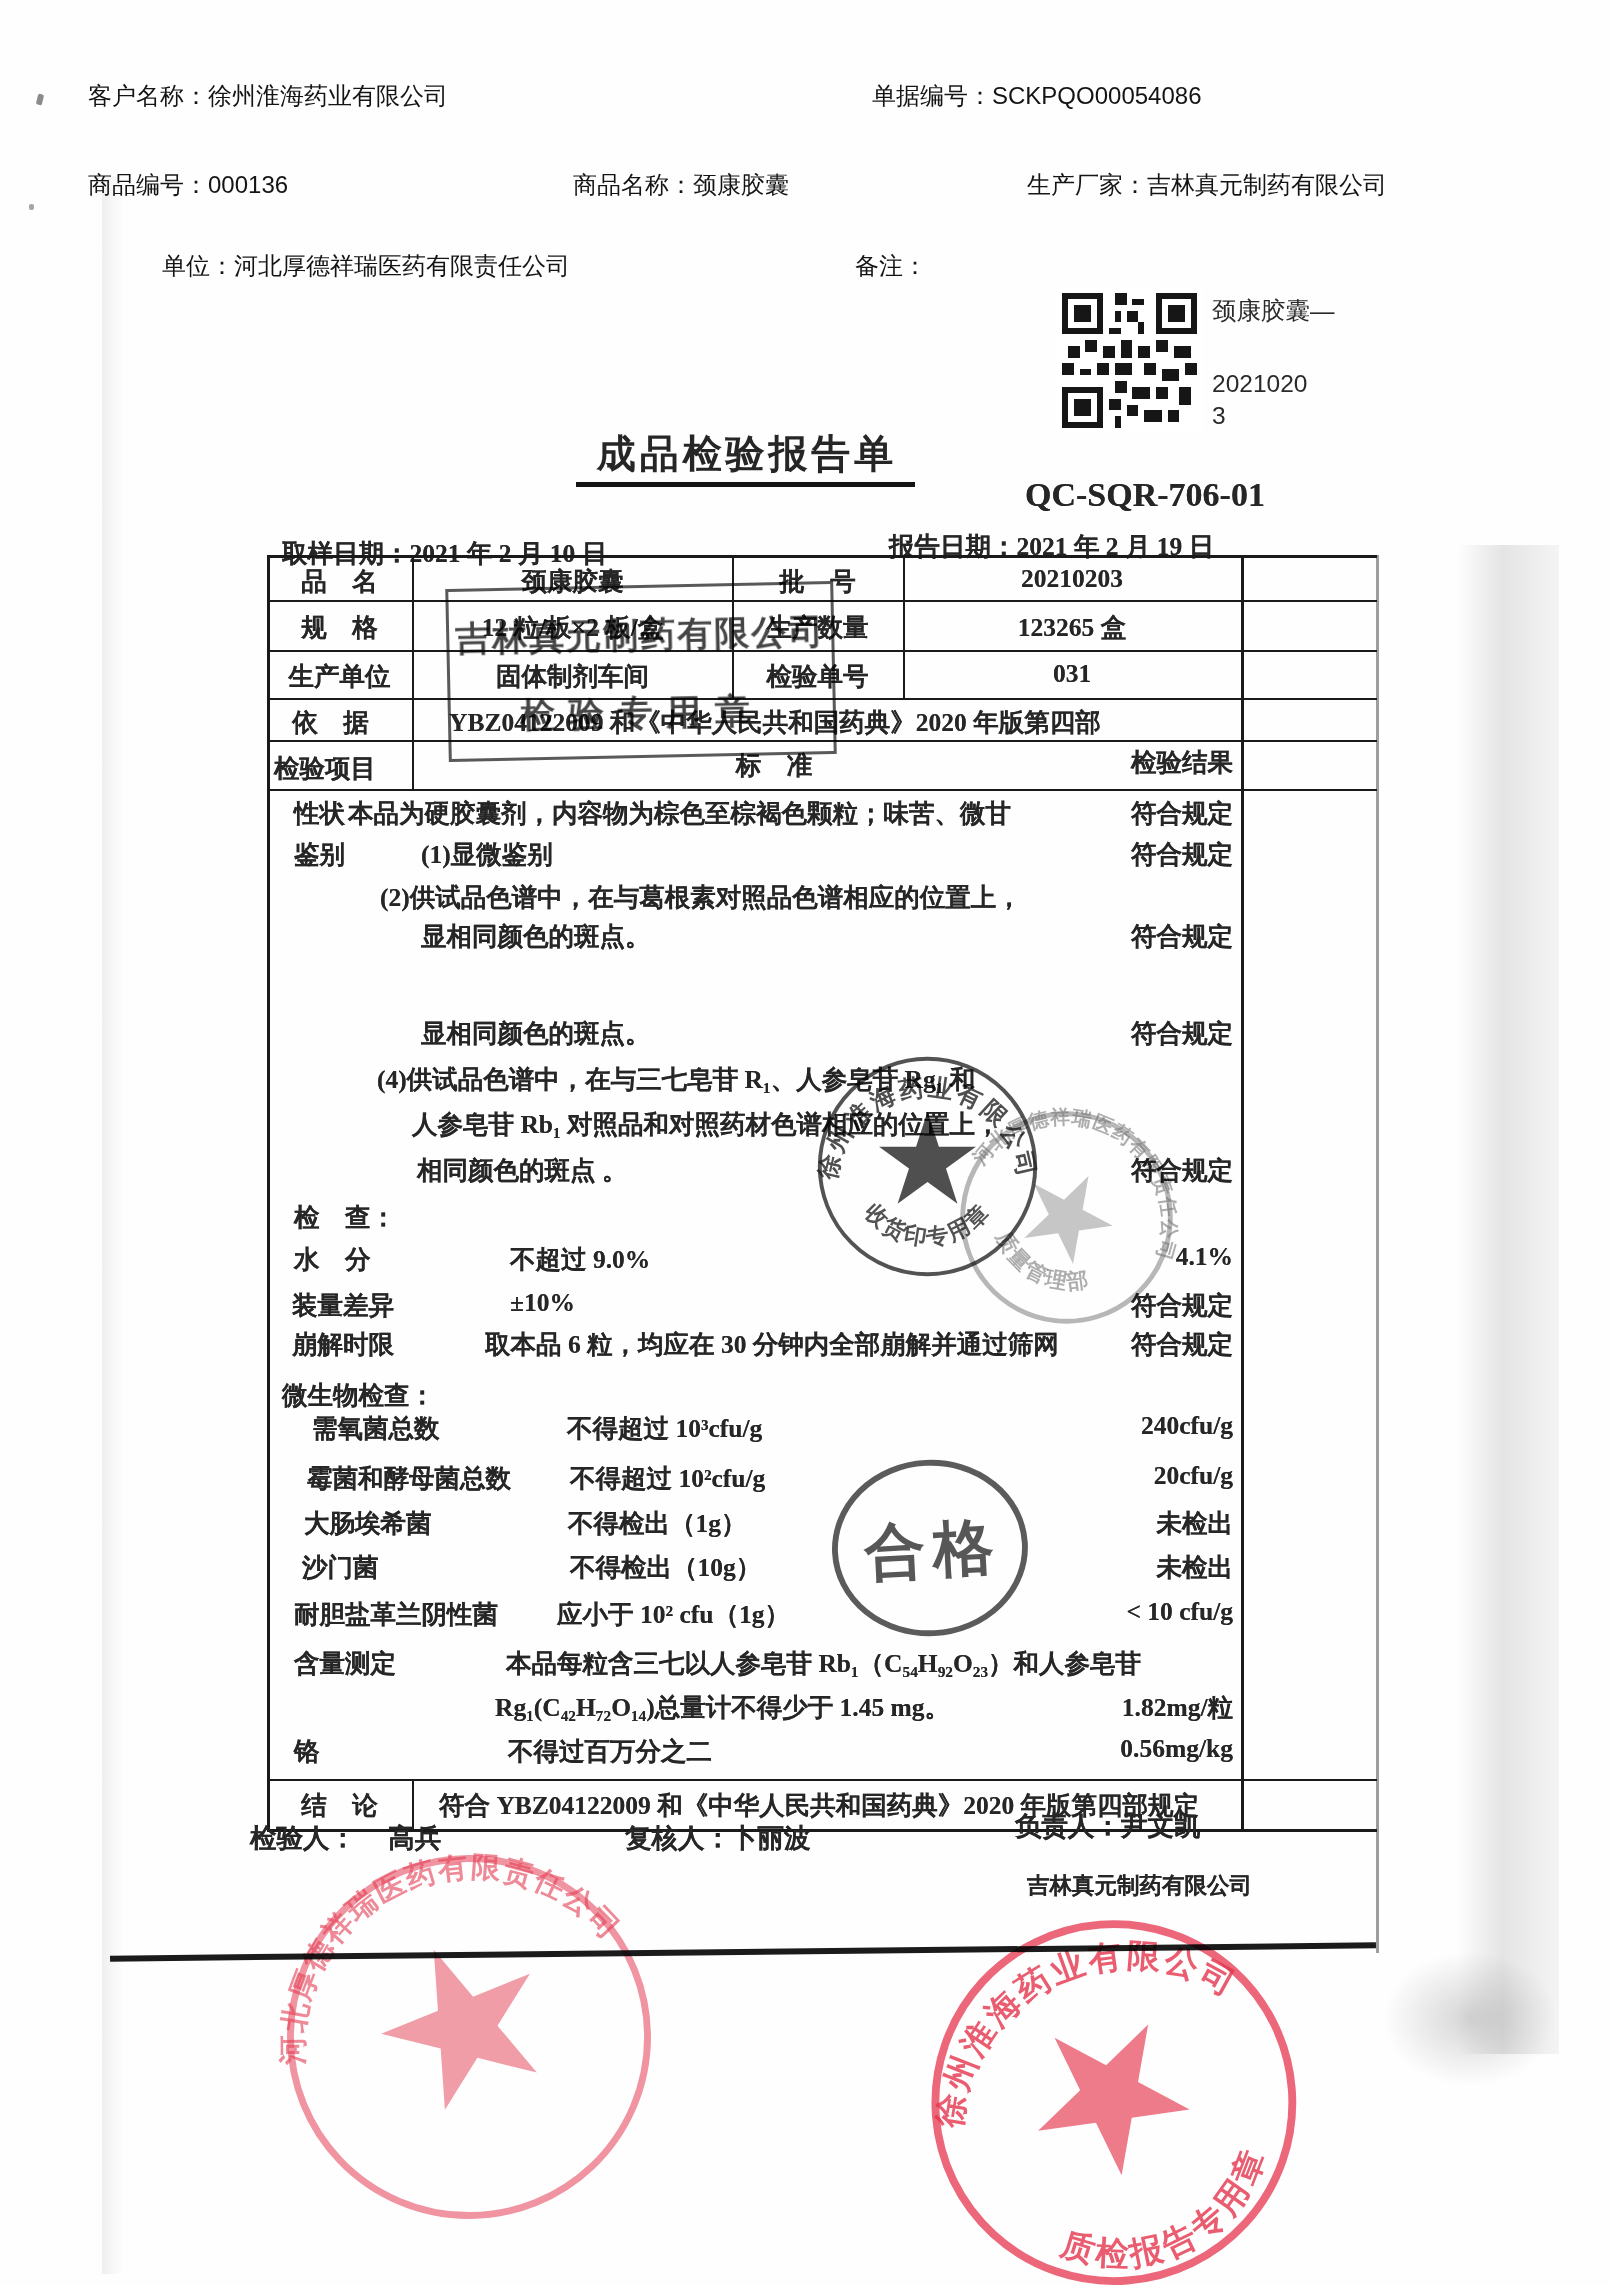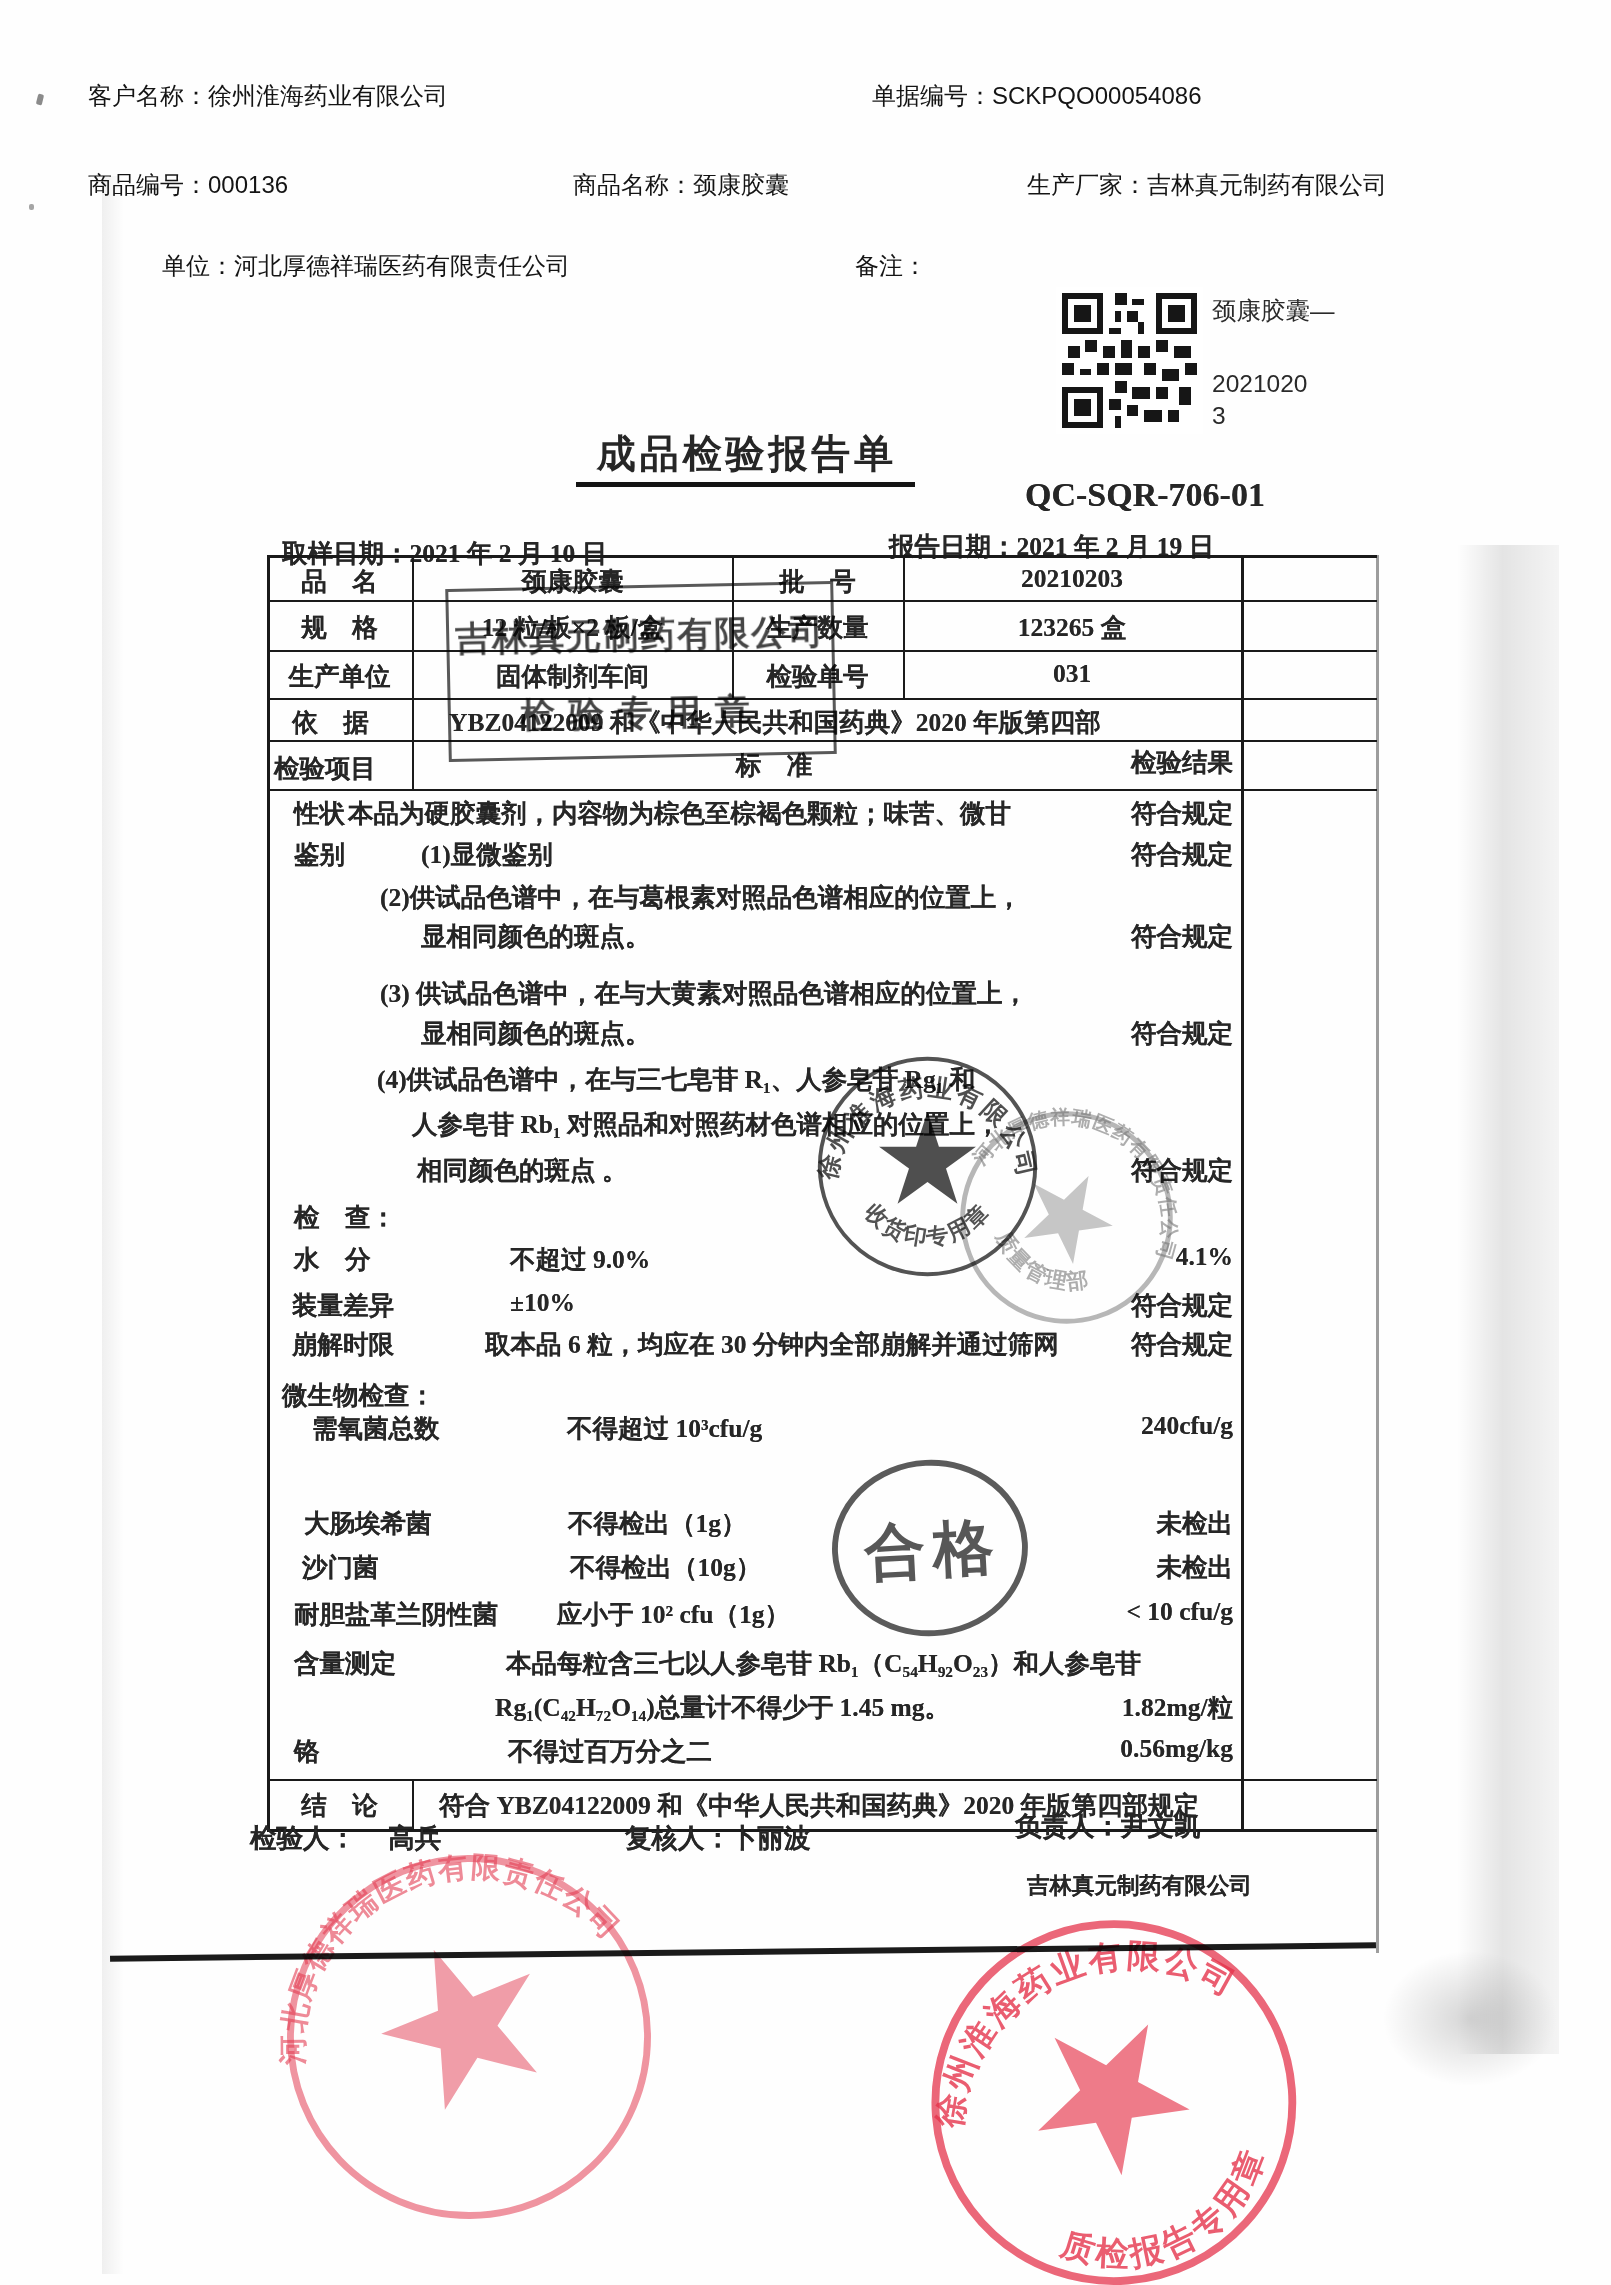--- a/index.html
+++ b/index.html
@@ -167,23 +167,20 @@
     <span class="istd" style="left:421px">(1)显微鉴别</span>
     <span class="ires">符合规定</span>
   </div>
   <div class="item" style="top:880px">
     <span class="istd" style="left:380px">(2)供试品色谱中，在与葛根素对照品色谱相应的位置上，</span>
   </div>
   <div class="item" style="top:919px">
     <span class="istd" style="left:421px">显相同颜色的斑点。</span>
     <span class="ires">符合规定</span>
   </div>
-  <div class="item" style="top:976px">
-    <span class="istd" style="left:380px">(3) 供试品色谱中，在与大黄素对照品色谱相应的位置上，</span>
-  </div>
   <div class="item" style="top:1016px">
     <span class="istd" style="left:421px">显相同颜色的斑点。</span>
     <span class="ires">符合规定</span>
   </div>
   <div class="item" style="top:1062px">
     <span class="istd" style="left:377px">(4)供试品色谱中，在与三七皂苷 R₁、人参皂苷 Rg₁ 和</span>
   </div>
   <div class="item" style="top:1107px">
     <span class="istd" style="left:412px">人参皂苷 Rb₁ 对照品和对照药材色谱相应的位置上，</span>
   </div>
@@ -209,20 +206,25 @@
     <span class="istd" style="left:485px">取本品 6 粒，均应在 30 分钟内全部崩解并通过筛网</span>
     <span class="ires">符合规定</span>
   </div>
   <div class="item" style="top:1378px">
     <span class="ilab" style="left:282px">微生物检查：</span>
   </div>
   <div class="item" style="top:1411px">
     <span class="ilab" style="left:312px">需氧菌总数</span>
     <span class="istd" style="left:567px">不得超过 10³cfu/g</span>
     <span class="ires">240cfu/g</span>
+  </div>
+  <div class="item" style="top:1461px">
+    <span class="ilab" style="left:307px">霉菌和酵母菌总数</span>
+    <span class="istd" style="left:570px">不得超过 10²cfu/g</span>
+    <span class="ires">20cfu/g</span>
   </div>
   <div class="item" style="top:1506px">
     <span class="ilab" style="left:304px">大肠埃希菌</span>
     <span class="istd" style="left:568px">不得检出（1g）</span>
     <span class="ires">未检出</span>
   </div>
   <div class="item" style="top:1550px">
     <span class="ilab" style="left:302px">沙门菌</span>
     <span class="istd" style="left:570px">不得检出（10g）</span>
     <span class="ires">未检出</span>

